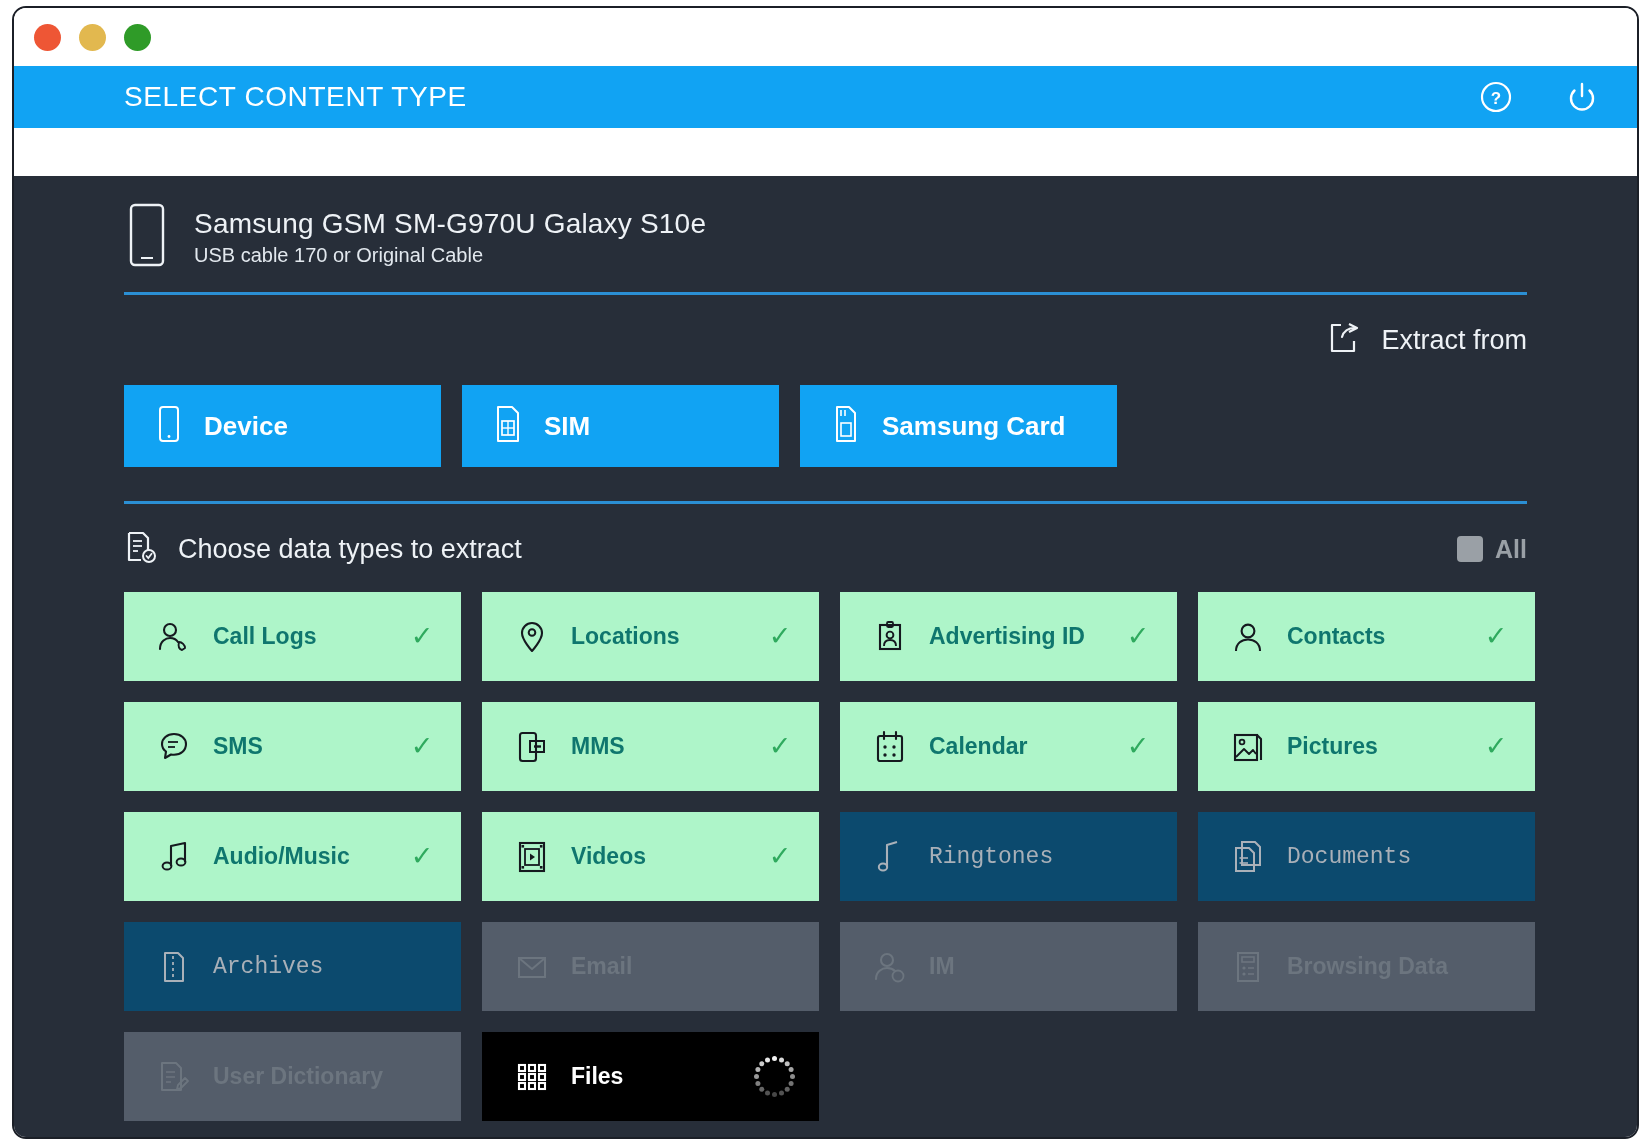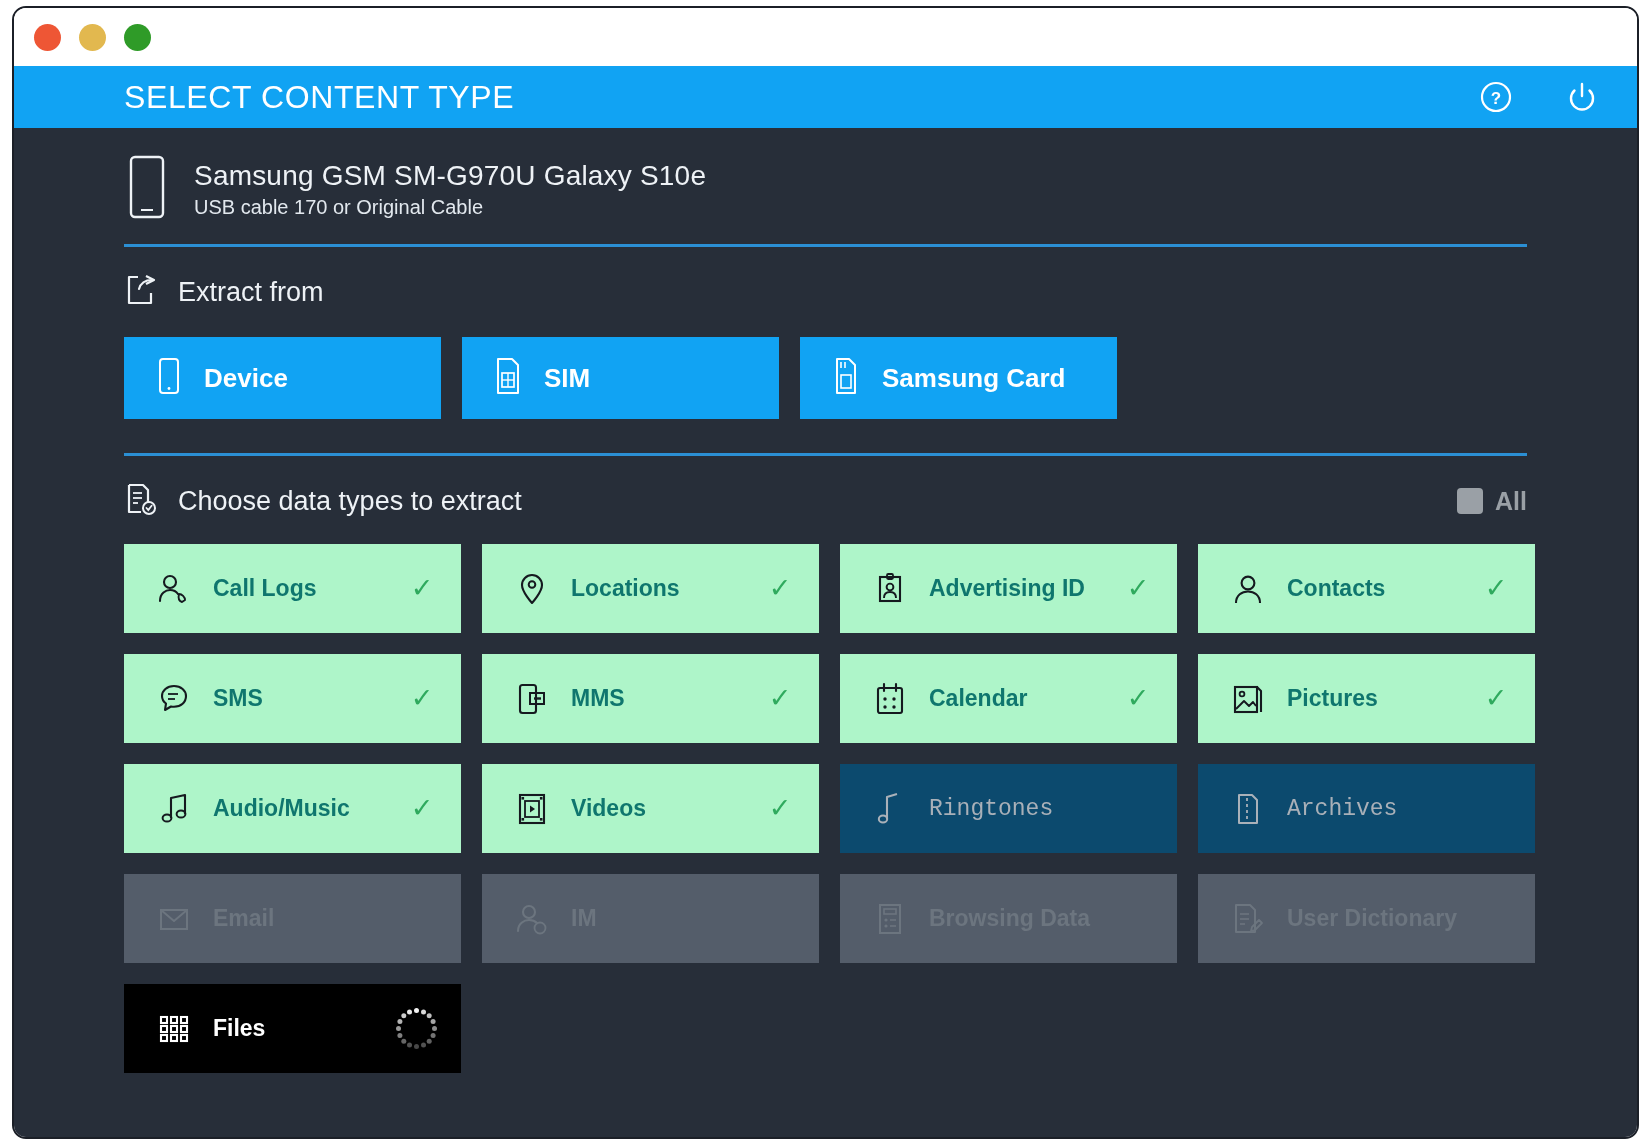--- a/index.html
+++ b/index.html
@@ -55,38 +55,39 @@
     height: 62px;
     background: #11a3f3;
     display: flex;
     align-items: center;
     padding: 0 38px 0 110px;
     flex: none;
     justify-content: space-between;
   }
   .app-title {
     color: #ffffff;
-    font-size: 32px;
+    font-size: 28px;
     letter-spacing: 0.6px;
     font-weight: 400;
   }
   .header-actions {
     display: flex;
     align-items: center;
     gap: 52px;
   }
   .hdr-icon { line-height: 0; cursor: pointer; }
 
   
   .app-body {
     flex: 1 1 auto;
     background: #272e39;
     padding: 0 0 0 0;
     position: relative;
     overflow: hidden;
+    margin-top: 48px;
   }
   .inner {
     padding: 26px 110px 0 110px;
   }
 
   
   .device-row {
     display: flex;
     align-items: center;
     gap: 24px;
@@ -109,20 +110,21 @@
     background: #2b8fd4;
     width: 100%;
   }
 
   
   .section-head {
     display: flex;
     align-items: center;
     gap: 20px;
     padding: 26px 0 0 0;
+    justify-content: flex-end;
   }
   .section-title {
     color: #eef2f6;
     font-size: 27px;
     font-weight: 400;
   }
   .section-head.with-all { justify-content: space-between; }
   .section-head-left { display: flex; align-items: center; gap: 20px; }
 
   .all-wrap { display: flex; align-items: center; gap: 12px; font-weight: bold; }
@@ -461,20 +463,32 @@
           <span class="t-icon">
             <svg width="34" height="34" viewBox="0 0 34 34">
               <path d="M14 27 V5 L24 2" fill="none" stroke="#aab1b9" stroke-width="2.1" stroke-linejoin="round"></path>
               <ellipse cx="10" cy="27" rx="4.2" ry="3.5" fill="none" stroke="#aab1b9" stroke-width="2"></ellipse>
             </svg>
           </span>
           <span class="t-label">Ringtones</span>
           <span class="t-check"></span>
         </div>
 
+        <div class="tile available">
+          <span class="t-icon">
+            <svg width="34" height="34" viewBox="0 0 34 34">
+              <path d="M11 2 H24 L29 7 V25 H11 Z" fill="none" stroke="#aab1b9" stroke-width="2"></path>
+              <path d="M5 8 H18 L23 13 V31 H5 Z" fill="none" stroke="#aab1b9" stroke-width="2"></path>
+              <line x1="8.5" y1="18" x2="17" y2="18" stroke="#aab1b9" stroke-width="1.6"></line>
+              <line x1="8.5" y1="23" x2="17" y2="23" stroke="#aab1b9" stroke-width="1.6"></line>
+            </svg>
+          </span>
+          <span class="t-label">Documents</span>
+          <span class="t-check"></span>
+        </div>
 
         <div class="tile available">
           <span class="t-icon">
             <svg width="34" height="34" viewBox="0 0 34 34">
               <path d="M8 3 H21 L26 8 V31 H8 Z" fill="none" stroke="#aab1b9" stroke-width="2" stroke-linejoin="round"></path>
               <line x1="16" y1="6" x2="16" y2="9" stroke="#aab1b9" stroke-width="1.8"></line>
               <line x1="16" y1="12" x2="16" y2="15" stroke="#aab1b9" stroke-width="1.8"></line>
               <line x1="16" y1="18" x2="16" y2="21" stroke="#aab1b9" stroke-width="1.8"></line>
               <line x1="16" y1="24" x2="16" y2="27" stroke="#aab1b9" stroke-width="1.8"></line>
             </svg>

